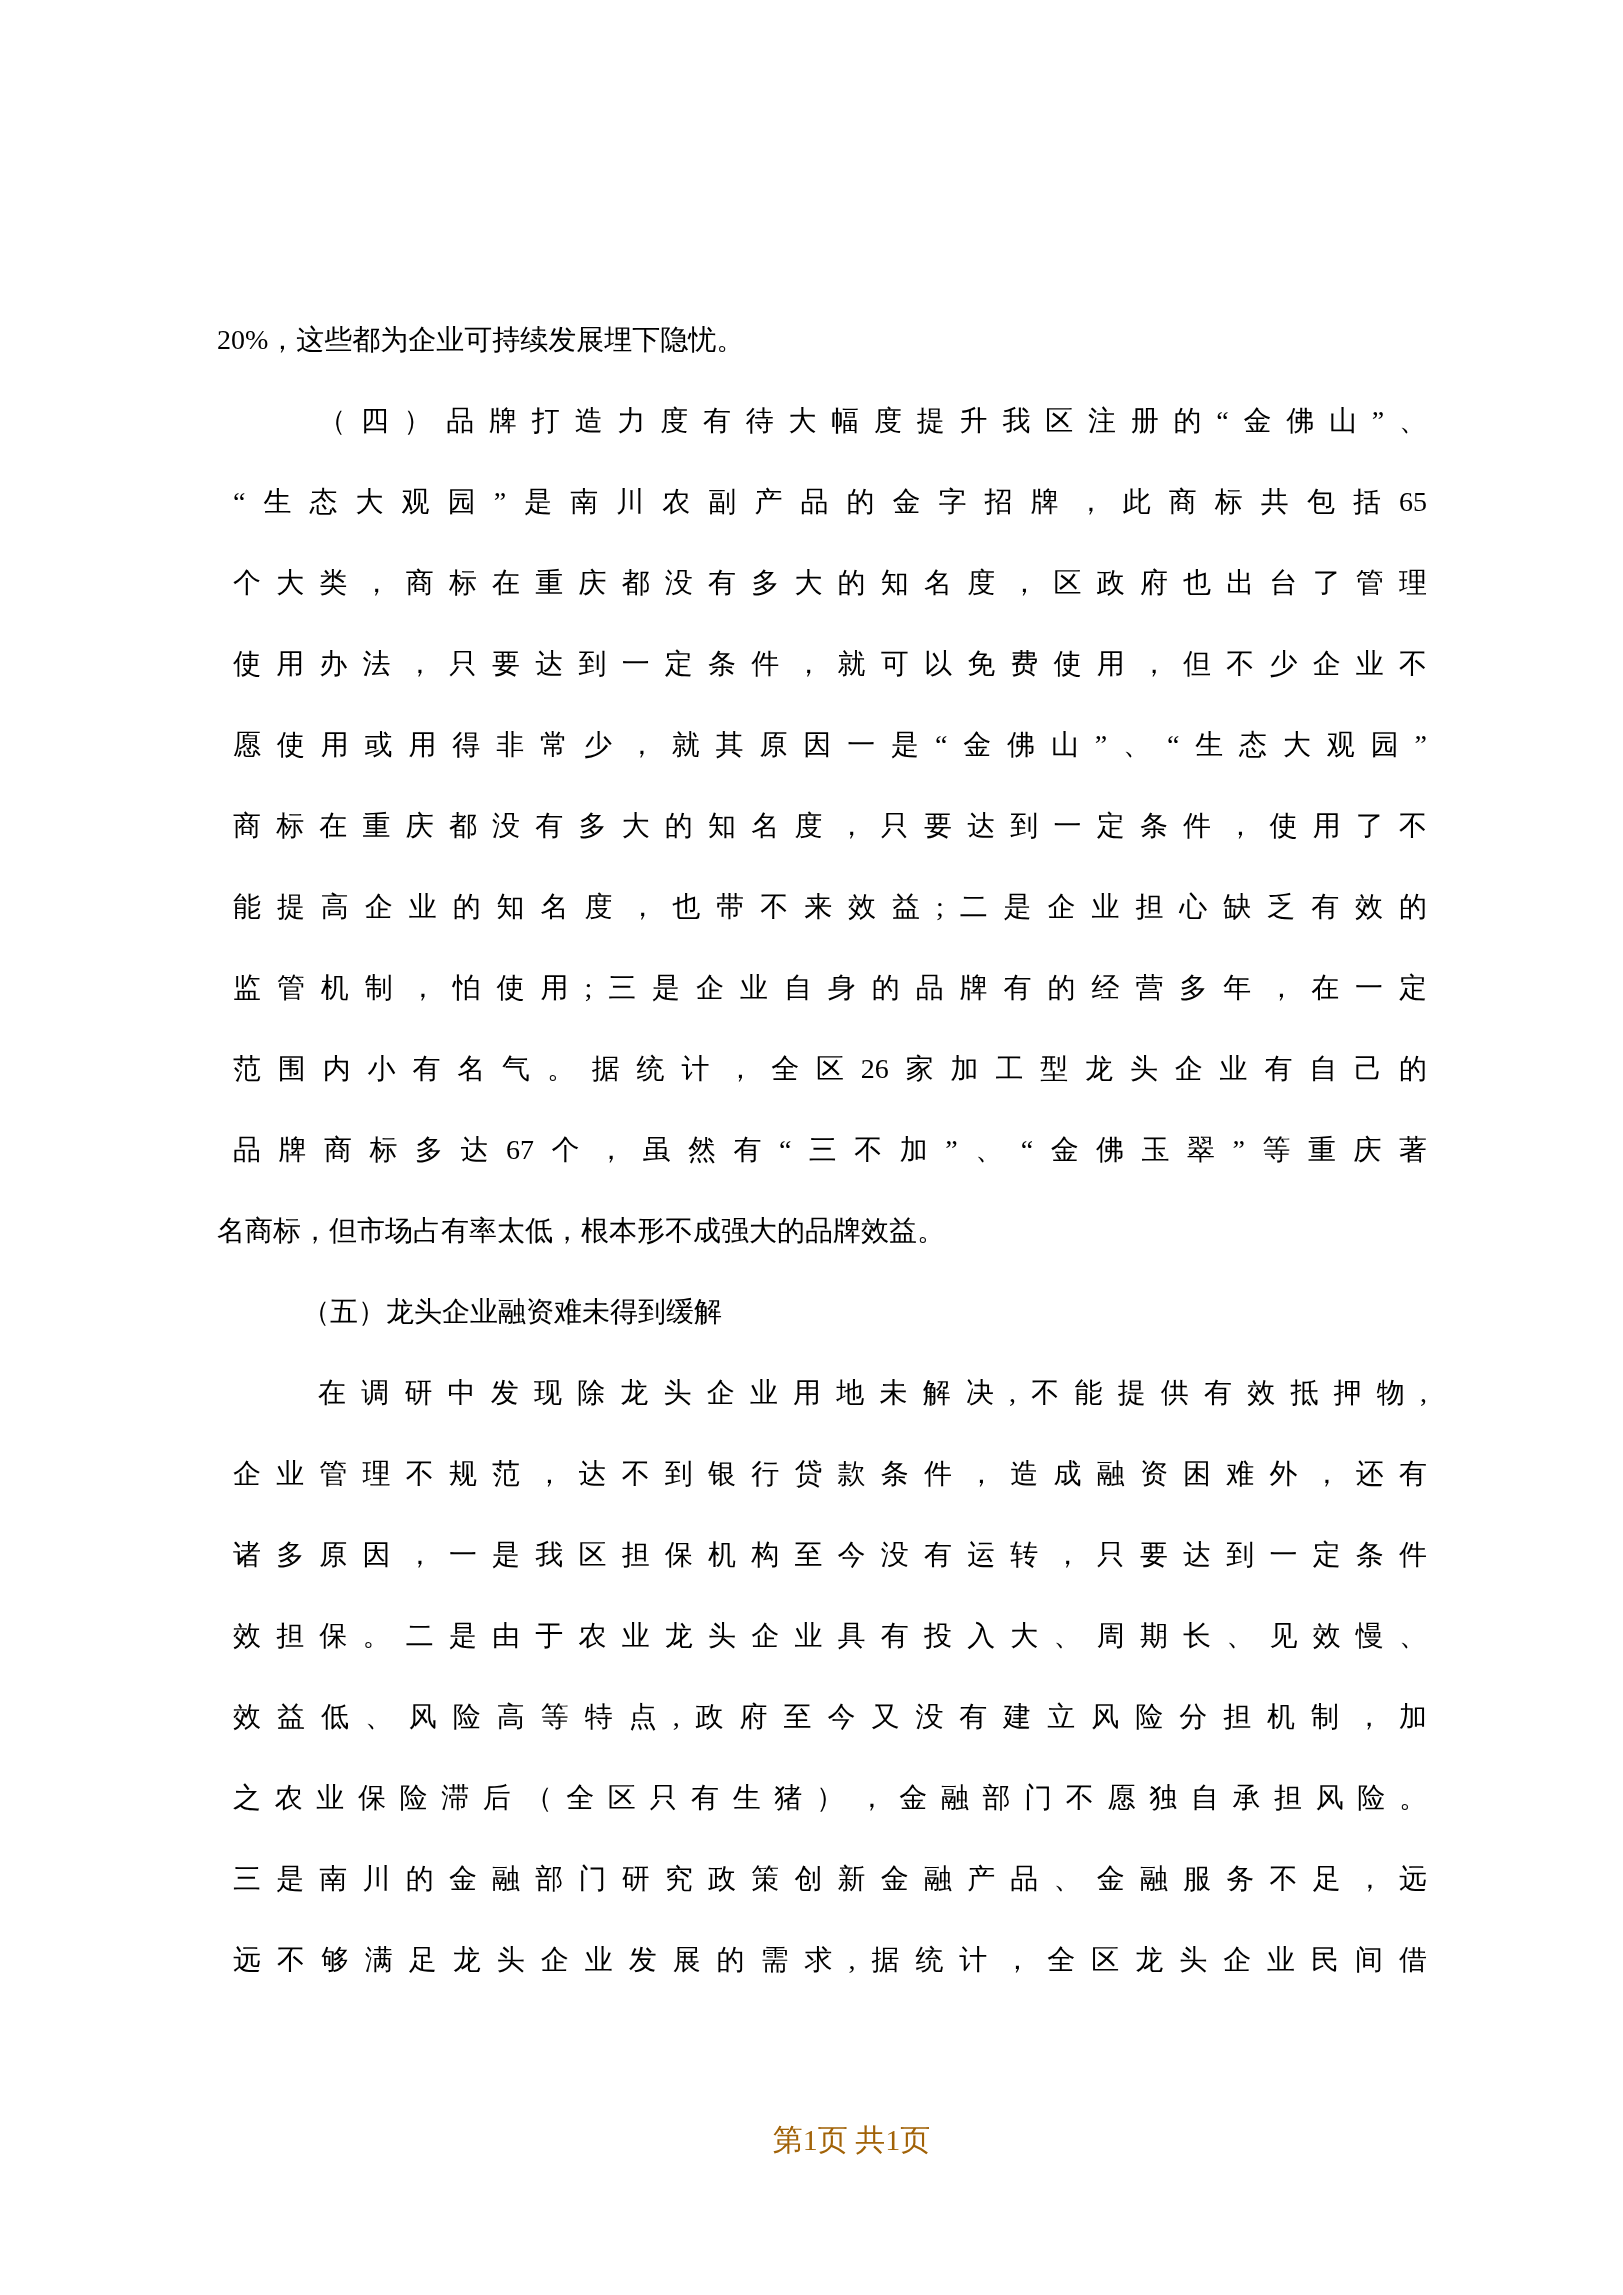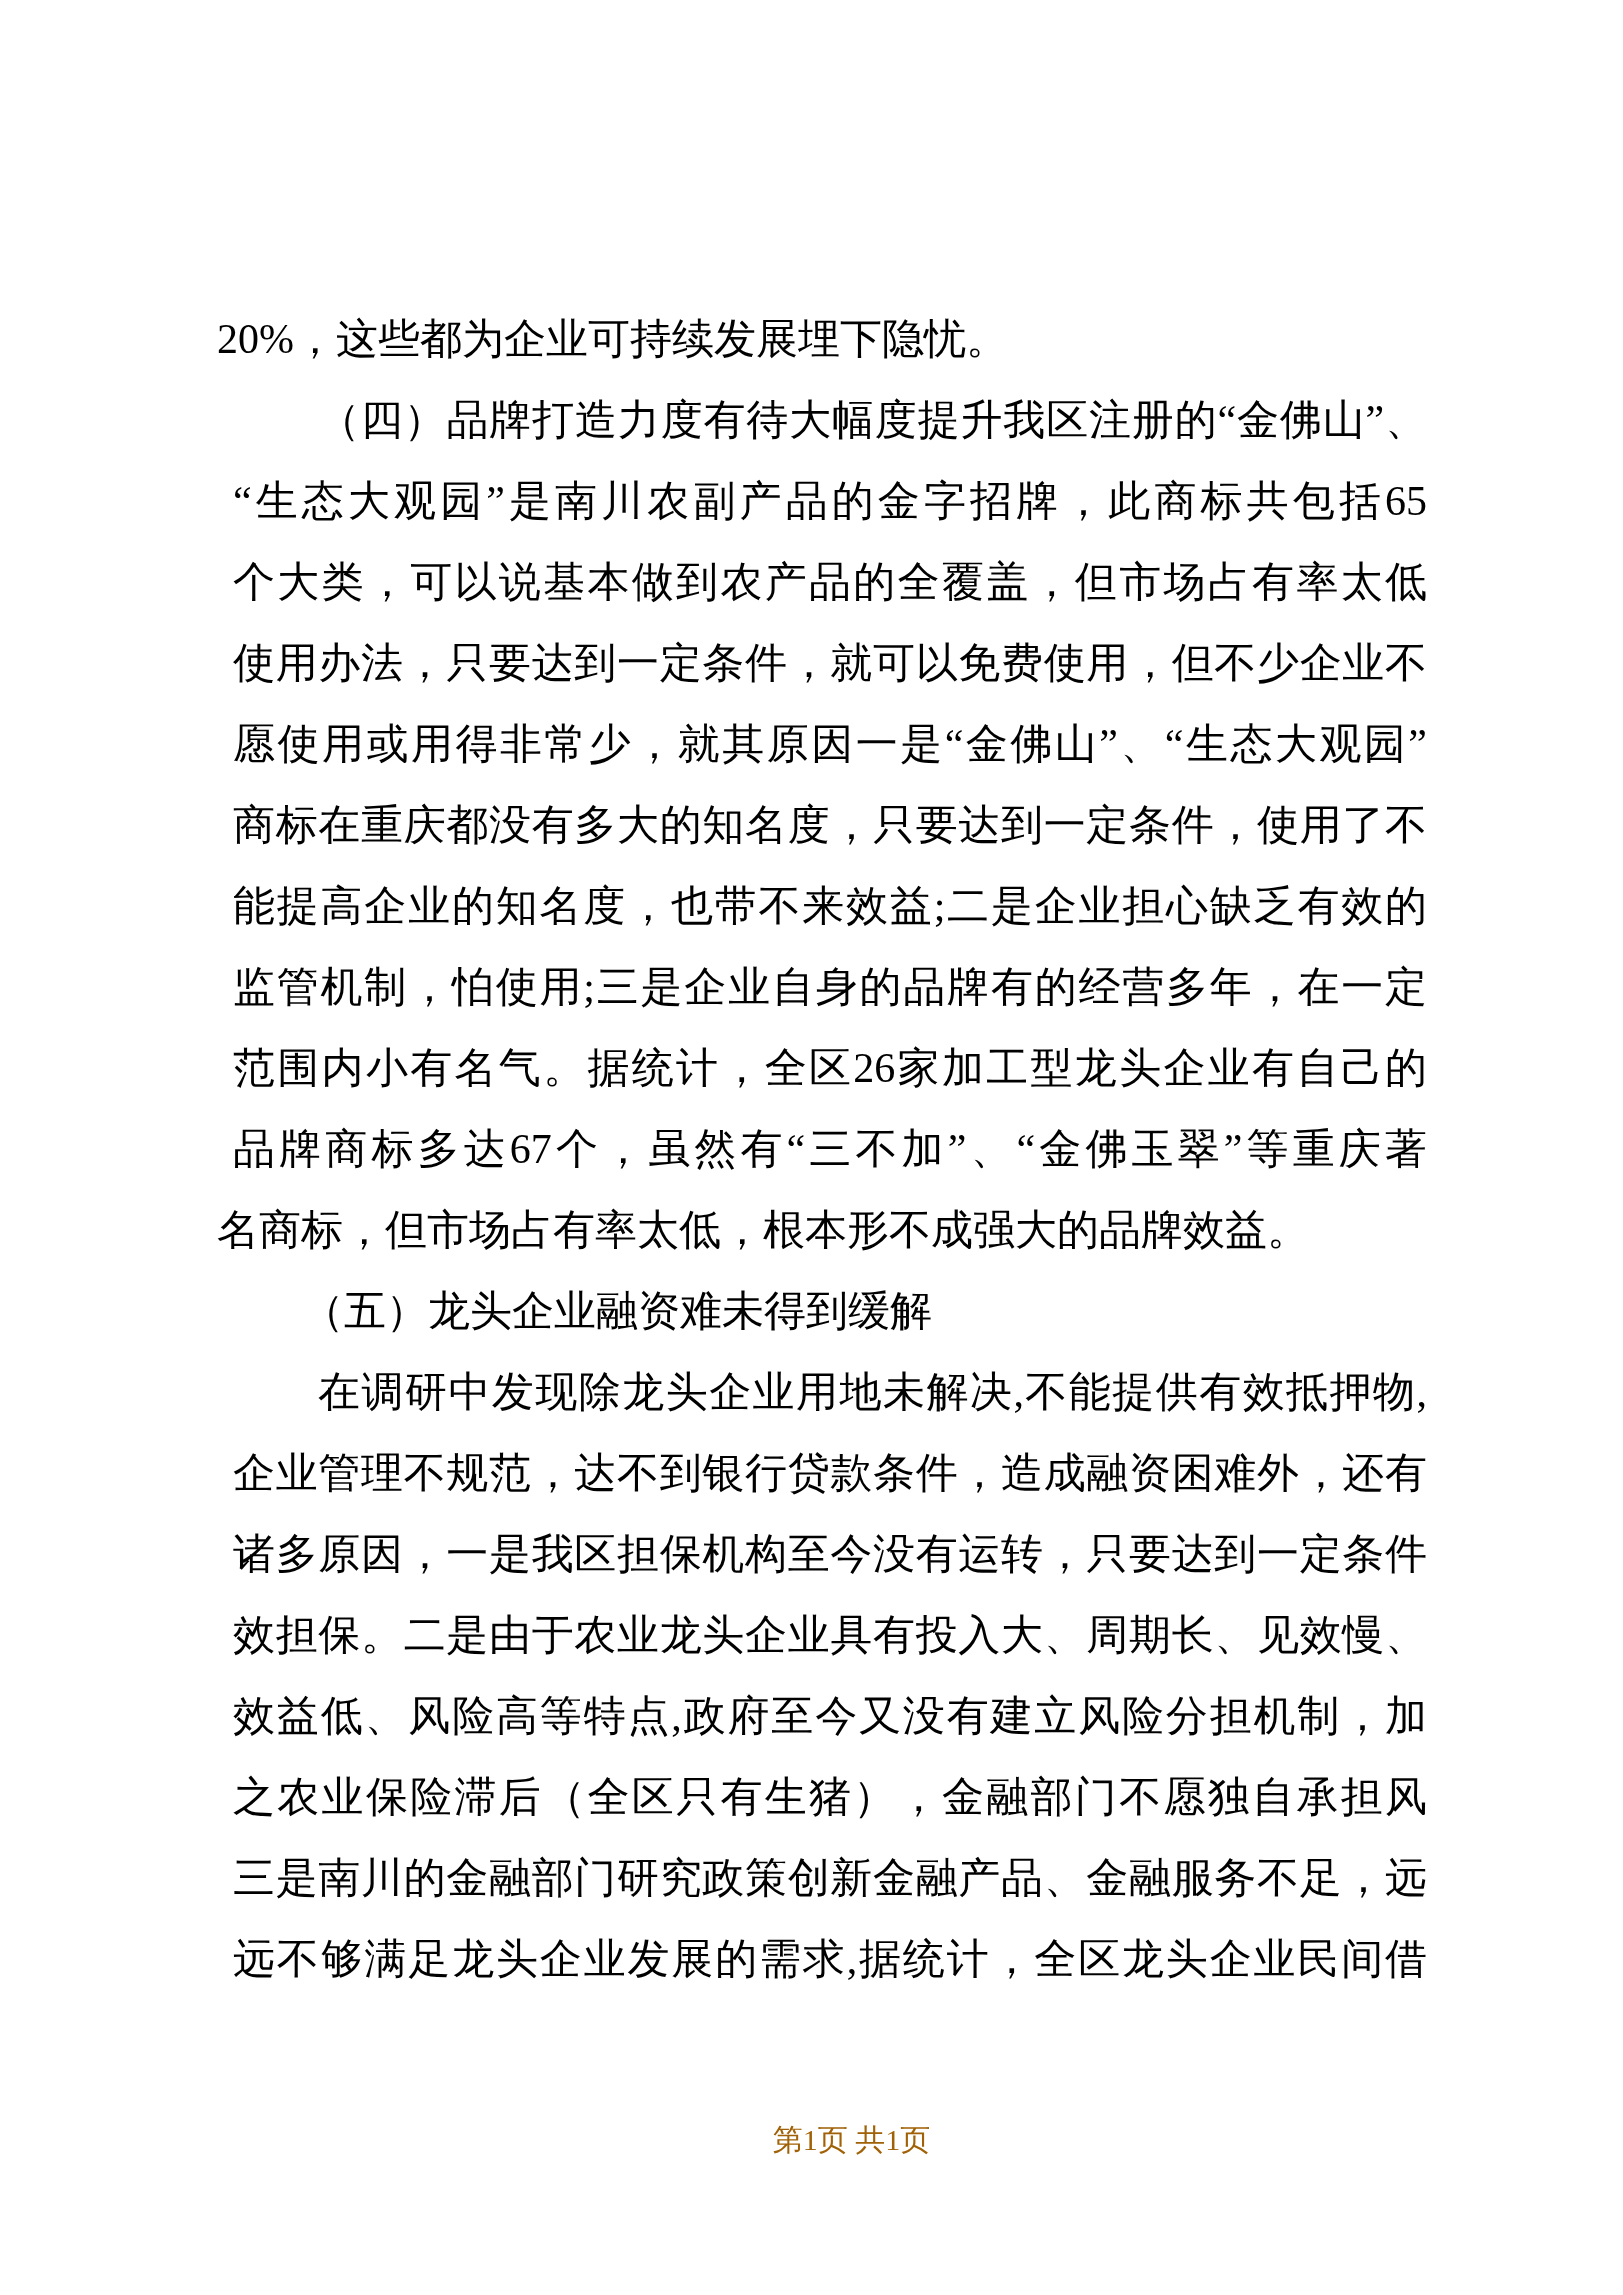--- a/index.html
+++ b/index.html
@@ -12,21 +12,21 @@
     color: #000000;
     overflow: hidden;
   }
   .content {
     position: absolute;
     left: 217px;
     top: 299px;
     width: 1210px;
   }
   .line {
-    font-size: 42px;
+    font-size: 28px;
     line-height: 81px;
     height: 81px;
     overflow: hidden;
     text-align: left;
     color: #000000;
   }
   .line.justify {
     text-align: justify;
     text-align-last: justify;
     margin-left: 16px;
@@ -47,21 +47,21 @@
   }
 </style>
 </head>
 <body>
 
 <div class="page">
   <div class="content" id="doc-lines">
       <div class="line">20%，这些都为企业可持续发展埋下隐忧。</div>
       <div class="line justify indent">（四）品牌打造力度有待大幅度提升我区注册的“金佛山”、</div>
       <div class="line justify">“生态大观园”是南川农副产品的金字招牌，此商标共包括65</div>
-      <div class="line justify">个大类，可以说基本做到农产品的全覆盖，但市场占有率太低</div>
+      <div class="line justify">个大类，商标在重庆都没有多大的知名度，区政府也出台了管理</div>
       <div class="line justify">使用办法，只要达到一定条件，就可以免费使用，但不少企业不</div>
       <div class="line justify">愿使用或用得非常少，就其原因一是“金佛山”、“生态大观园”</div>
       <div class="line justify">商标在重庆都没有多大的知名度，只要达到一定条件，使用了不</div>
       <div class="line justify">能提高企业的知名度，也带不来效益;二是企业担心缺乏有效的</div>
       <div class="line justify">监管机制，怕使用;三是企业自身的品牌有的经营多年，在一定</div>
       <div class="line justify">范围内小有名气。据统计，全区26家加工型龙头企业有自己的</div>
       <div class="line justify">品牌商标多达67个，虽然有“三不加”、“金佛玉翠”等重庆著</div>
       <div class="line">名商标，但市场占有率太低，根本形不成强大的品牌效益。</div>
       <div class="line indent">（五）龙头企业融资难未得到缓解</div>
       <div class="line justify indent">在调研中发现除龙头企业用地未解决,不能提供有效抵押物,</div>

